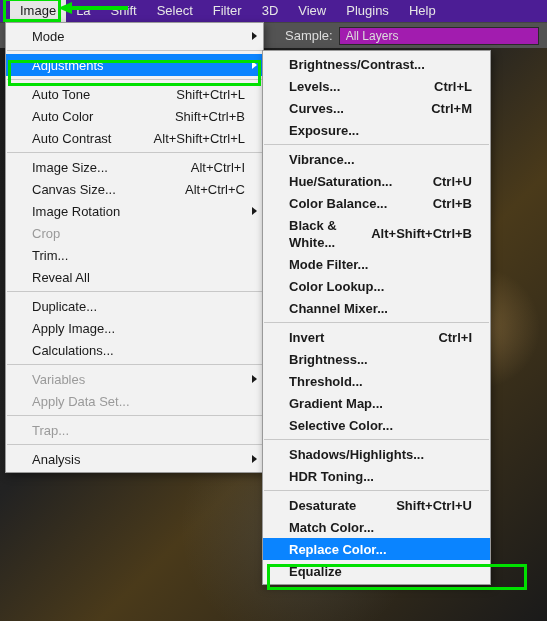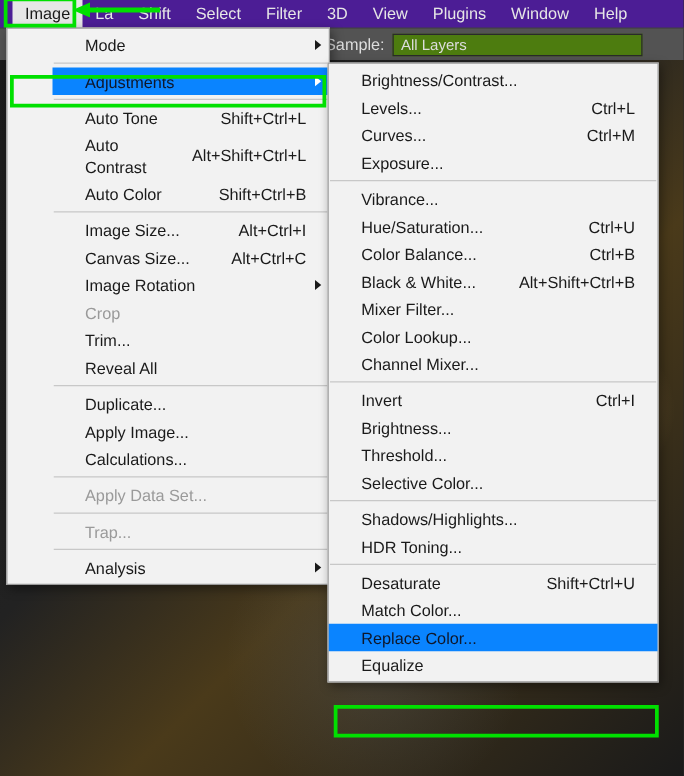--- a/index.html
+++ b/index.html
@@ -34,24 +34,24 @@
     color: #1a1a1a;
   }
   .toolbar {
     background: #535353;
     height: 26px;
     display: flex;
     align-items: center;
     padding-left: 260px;
     border-top: 1px solid #444;
   }
-  .sample-label { color: #ddd; margin-right: 6px; }
+  .sample-label { color: #ddd; margin-right: 6px; margin-left: 25px; }
   .sample-select {
     width: 200px;
-    background: #4d7c0f;
+    background: #a21caf;
     color: #ddd;
     border: 1px solid #2a2a2a;
     padding: 1px 6px;
     height: 18px;
     font-size: 12px;
     line-height: 14px;
   }
   .canvas-bg {
     position: absolute;
     top: 48px;
@@ -75,42 +75,42 @@
     border: 1px solid #9a9a9a;
     box-shadow: 2px 3px 8px rgba(0,0,0,0.4);
     z-index: 100;
     color: #1a1a1a;
     padding: 2px 0;
   }
   .menu.primary {
     top: 22px;
     left: 5px;
     width: 259px;
-    padding-left: 36px;
   }
   .menu.secondary {
     top: 50px;
     left: 262px;
-    width: 265px;
+    width: 229px;
+    font-weight: bold;
   }
   .menu-item {
     display: flex;
     justify-content: space-between;
     align-items: center;
     padding: 2.5px 18px 2.5px 26px;
     cursor: default;
     position: relative;
     line-height: 17px;
   }
   .menu-item .label { flex: 1; }
   .menu-item .shortcut { color: #1a1a1a; margin-left: 16px; white-space: nowrap; }
   .menu-item.disabled .label { color: #9a9a9a; }
   .menu-item.highlight {
     background: #0a84ff;
-    color: #0f172a;
+    color: #ffffff;
   }
   .menu-sep {
     height: 1px;
     margin: 3px 1px;
     background: #c8c8c8;
   }
   .submenu-arrow {
     position: absolute;
     right: 6px;
     top: 50%;
@@ -148,21 +148,20 @@
 
 <div class="menubar" id="menubar">
     <div class="menubar-item open">Image</div>
     <div class="menubar-item">La</div>
     <div class="menubar-item">Shift</div>
     <div class="menubar-item">Select</div>
     <div class="menubar-item">Filter</div>
     <div class="menubar-item">3D</div>
     <div class="menubar-item">View</div>
     <div class="menubar-item">Plugins</div>
-    <div class="menubar-item">Window</div>
     <div class="menubar-item">Help</div>
   </div>
 
 <div class="toolbar">
   <span class="sample-label">Sample:</span>
   <div class="sample-select">All Layers</div>
 </div>
 
 <div class="menu primary" id="primary-menu">
     <div class="menu-item">
@@ -173,27 +172,27 @@
     <div class="menu-item highlight">
       <span class="label">Adjustments</span>
       <span class="submenu-arrow"></span>
     </div>
     <div class="menu-sep"></div>
     <div class="menu-item">
       <span class="label">Auto Tone</span>
       <span class="shortcut">Shift+Ctrl+L</span>
     </div>
     <div class="menu-item">
+      <span class="label">Auto Color</span>
+      <span class="shortcut">Shift+Ctrl+B</span>
+    </div>
+    <div class="menu-item">
       <span class="label">Auto Contrast</span>
       <span class="shortcut">Alt+Shift+Ctrl+L</span>
     </div>
-    <div class="menu-item">
-      <span class="label">Auto Color</span>
-      <span class="shortcut">Shift+Ctrl+B</span>
-    </div>
     <div class="menu-sep"></div>
     <div class="menu-item">
       <span class="label">Image Size...</span>
       <span class="shortcut">Alt+Ctrl+I</span>
     </div>
     <div class="menu-item">
       <span class="label">Canvas Size...</span>
       <span class="shortcut">Alt+Ctrl+C</span>
     </div>
     <div class="menu-item">
@@ -214,20 +213,24 @@
       <span class="label">Duplicate...</span>
     </div>
     <div class="menu-item">
       <span class="label">Apply Image...</span>
     </div>
     <div class="menu-item">
       <span class="label">Calculations...</span>
     </div>
     <div class="menu-sep"></div>
     <div class="menu-item disabled">
+      <span class="label">Variables</span>
+      <span class="submenu-arrow"></span>
+    </div>
+    <div class="menu-item disabled">
       <span class="label">Apply Data Set...</span>
     </div>
     <div class="menu-sep"></div>
     <div class="menu-item disabled">
       <span class="label">Trap...</span>
     </div>
     <div class="menu-sep"></div>
     <div class="menu-item">
       <span class="label">Analysis</span>
       <span class="submenu-arrow"></span>
@@ -258,38 +261,41 @@
     </div>
     <div class="menu-item">
       <span class="label">Color Balance...</span>
       <span class="shortcut">Ctrl+B</span>
     </div>
     <div class="menu-item">
       <span class="label">Black &amp; White...</span>
       <span class="shortcut">Alt+Shift+Ctrl+B</span>
     </div>
     <div class="menu-item">
-      <span class="label">Mixer Filter...</span>
+      <span class="label">Mode Filter...</span>
     </div>
     <div class="menu-item">
       <span class="label">Color Lookup...</span>
     </div>
     <div class="menu-item">
       <span class="label">Channel Mixer...</span>
     </div>
     <div class="menu-sep"></div>
     <div class="menu-item">
       <span class="label">Invert</span>
       <span class="shortcut">Ctrl+I</span>
     </div>
     <div class="menu-item">
       <span class="label">Brightness...</span>
     </div>
     <div class="menu-item">
       <span class="label">Threshold...</span>
+    </div>
+    <div class="menu-item">
+      <span class="label">Gradient Map...</span>
     </div>
     <div class="menu-item">
       <span class="label">Selective Color...</span>
     </div>
     <div class="menu-sep"></div>
     <div class="menu-item">
       <span class="label">Shadows/Highlights...</span>
     </div>
     <div class="menu-item">
       <span class="label">HDR Toning...</span>

